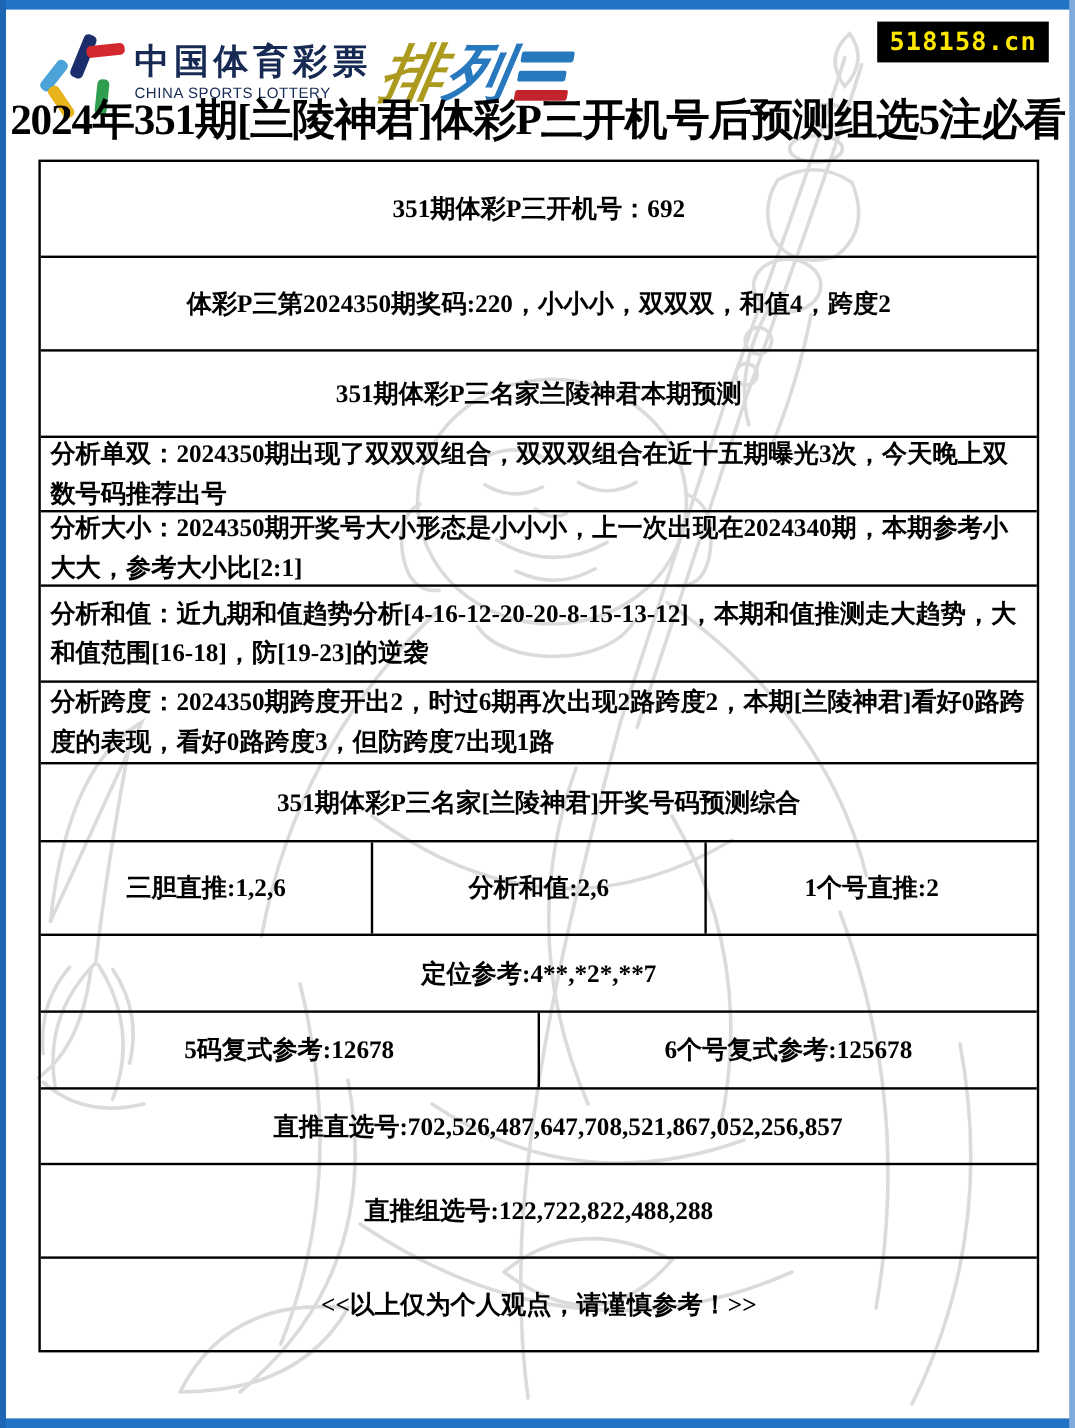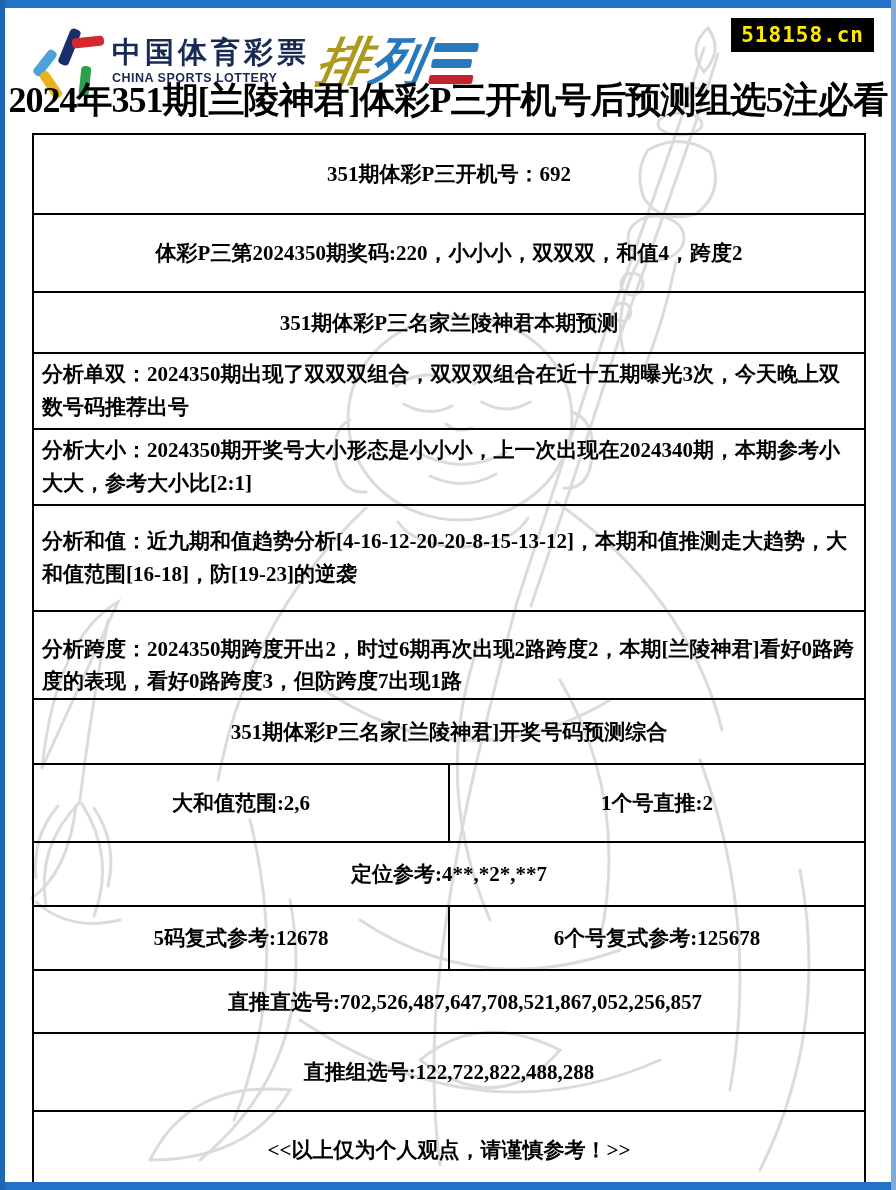--- a/index.html
+++ b/index.html
@@ -20,21 +20,21 @@
   .header{position:absolute;top:28px;left:34px;display:flex;align-items:center;z-index:4;}
   .logo-mark{position:relative;width:68px;height:66px;flex:0 0 auto;}
   .logo-mark i{position:absolute;display:block;border-radius:4px;}
   .lm1{width:11px;height:38px;left:30px;top:0;background:#1b2d6b;transform:rotate(22deg);}
   .lm2{width:32px;height:10px;left:38px;top:9px;background:#d3282e;transform:rotate(-6deg);}
   .lm3{width:10px;height:30px;left:6px;top:20px;background:#4ba3d9;transform:rotate(38deg);}
   .lm4{width:10px;height:30px;left:12px;top:42px;background:#e9b31c;transform:rotate(-34deg);}
   .lm5{width:10px;height:30px;left:46px;top:38px;background:#2f9e4f;transform:rotate(6deg);}
   .logo-text{margin-left:10px;display:flex;flex-direction:column;line-height:1;}
   .logo-cn{font-family:"Liberation Sans","DejaVu Sans",sans-serif;font-weight:bold;font-size:29px;color:#172a54;letter-spacing:4px;}
-  .logo-en{font-family:"Liberation Sans","DejaVu Sans",sans-serif;font-weight:bold;font-size:12.5px;color:#172a54;letter-spacing:.5px;margin-top:5px;}
+  .logo-en{font-family:"Liberation Sans","DejaVu Sans",sans-serif;font-weight:normal;font-size:12.5px;color:#172a54;letter-spacing:.5px;margin-top:5px;}
   .brand{margin-left:8px;display:flex;align-items:center;transform:skewX(-10deg);font-family:"Liberation Sans","DejaVu Sans",sans-serif;font-weight:900;font-style:italic;font-size:52px;line-height:1;}
   .brand .c0{color:#ac9a1e;}
   .brand .c1{color:#2878be;margin-left:2px;}
   .brand-san{display:inline-flex;flex-direction:column;gap:7px;margin-left:8px;margin-top:4px;}
   .brand-san b{display:block;width:44px;height:9px;border-radius:2px;}
   .brand-san b:nth-child(1){background:#2878be;}
   .brand-san b:nth-child(2){background:#2878be;width:40px;}
   .brand-san b:nth-child(3){background:#c4232b;}
 
   .badge{position:absolute;top:18px;right:22px;background:#000;color:#ffe800;
@@ -46,22 +46,22 @@
 
   
   .p-table{position:absolute;left:32px;top:133px;width:834px;border:2px solid #000;z-index:3;box-sizing:border-box;}
   .t-row{display:flex;align-items:center;justify-content:center;text-align:center;
     font-size:21px;font-weight:bold;border-top:2px solid #000;box-sizing:border-box;}
   .t-row:first-child{border-top:none;}
   .t-row.left{justify-content:flex-start;text-align:left;padding:0 8px;line-height:1.55;}
   .t-row.left span{width:100%;}
   .t-cell{flex:1;height:100%;display:flex;align-items:center;justify-content:center;border-left:2px solid #000;box-sizing:border-box;}
   .t-cell:first-child{border-left:none;}
-  .h62{height:78px;} .h61{height:61px;} .h82{height:76px;align-items:center;} .h83{height:106px;}
-  .h80{height:88px;align-items:flex-end;} .h65{height:65px;} .h64{height:64px;} .h63{height:63px;padding-left:32px;}
+  .h62{height:78px;} .h61{height:72px;} .h82{height:62px;align-items:center;} .h83{height:80px;}
+  .h80{height:68px;} .h65{height:65px;} .h64{height:64px;} .h63{height:63px;padding-left:32px;}
 </style>
 </head>
 <body>
 
 <svg class="watermark" width="896" height="1190" viewBox="0 0 896 1190" fill="none" stroke="#bfbfbf" stroke-width="3" stroke-linecap="round">
 
   <path d="M704,48 C682,120 646,220 606,330 C574,430 544,520 517,602"></path>
   <path d="M718,54 C696,126 660,226 620,336 C588,436 558,526 531,606"></path>
   <path d="M517,602 C486,720 448,860 436,1010 C432,1070 434,1120 440,1165"></path>
 
@@ -154,21 +154,22 @@
       <span>分析大小：2024350期开奖号大小形态是小小小，上一次出现在2024340期，本期参考小大大，参考大小比[2:1]</span>
     </div>
   <div class="t-row left h83">
       <span>分析和值：近九期和值趋势分析[4-16-12-20-20-8-15-13-12]，本期和值推测走大趋势，大和值范围[16-18]，防[19-23]的逆袭</span>
     </div>
   <div class="t-row left h80">
       <span>分析跨度：2024350期跨度开出2，时过6期再次出现2路跨度2，本期[兰陵神君]看好0路跨度的表现，看好0路跨度3，但防跨度7出现1路</span>
     </div>
   <div class="t-row h65">351期体彩P三名家[兰陵神君]开奖号码预测综合</div>
   <div class="t-row h62">
-    <div class="t-cell">大和值范围:2,6</div>
+    <div class="t-cell">三胆直推:1,2,6</div>
+    <div class="t-cell">分析和值:2,6</div>
     <div class="t-cell">1个号直推:2</div>
   </div>
   <div class="t-row h64">定位参考:4**,*2*,**7</div>
   <div class="t-row h64">
     <div class="t-cell">5码复式参考:12678</div>
     <div class="t-cell">6个号复式参考:125678</div>
   </div>
   <div class="t-row h63">直推直选号:702,526,487,647,708,521,867,052,256,857</div>
   <div class="t-row h62">直推组选号:122,722,822,488,288</div>
   <div class="t-row h62">&lt;&lt;以上仅为个人观点，请谨慎参考！&gt;&gt;</div>

